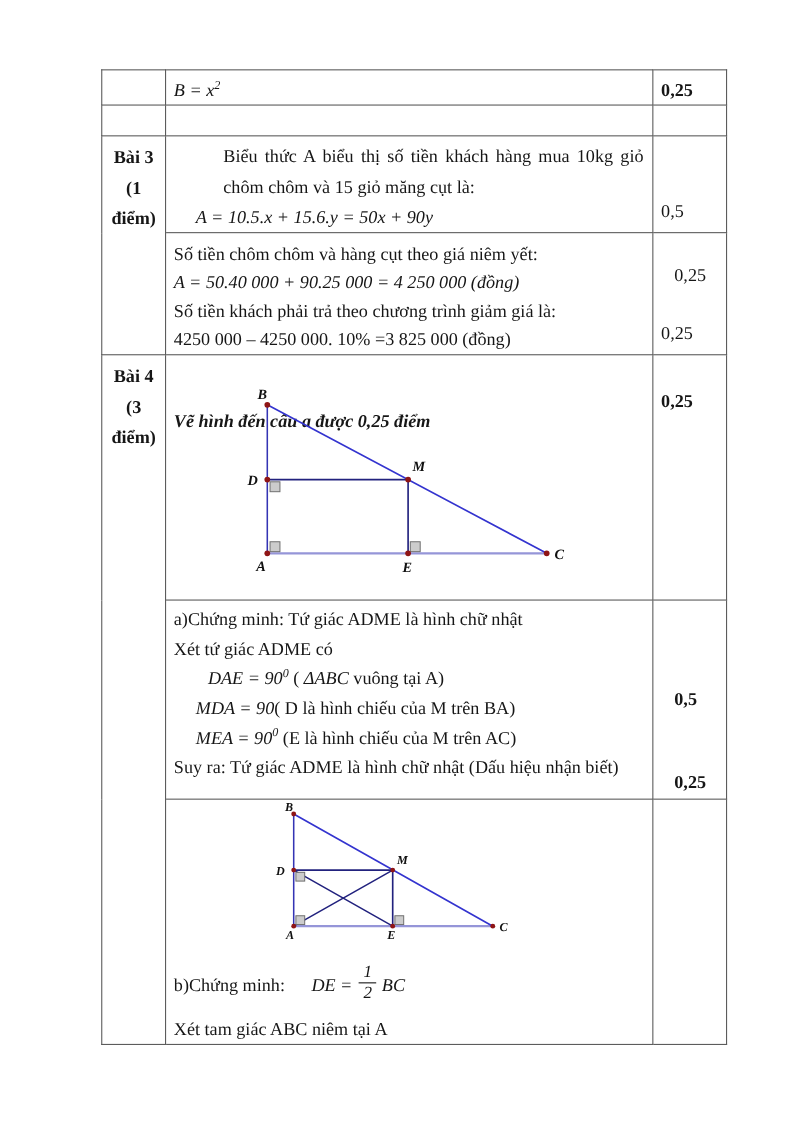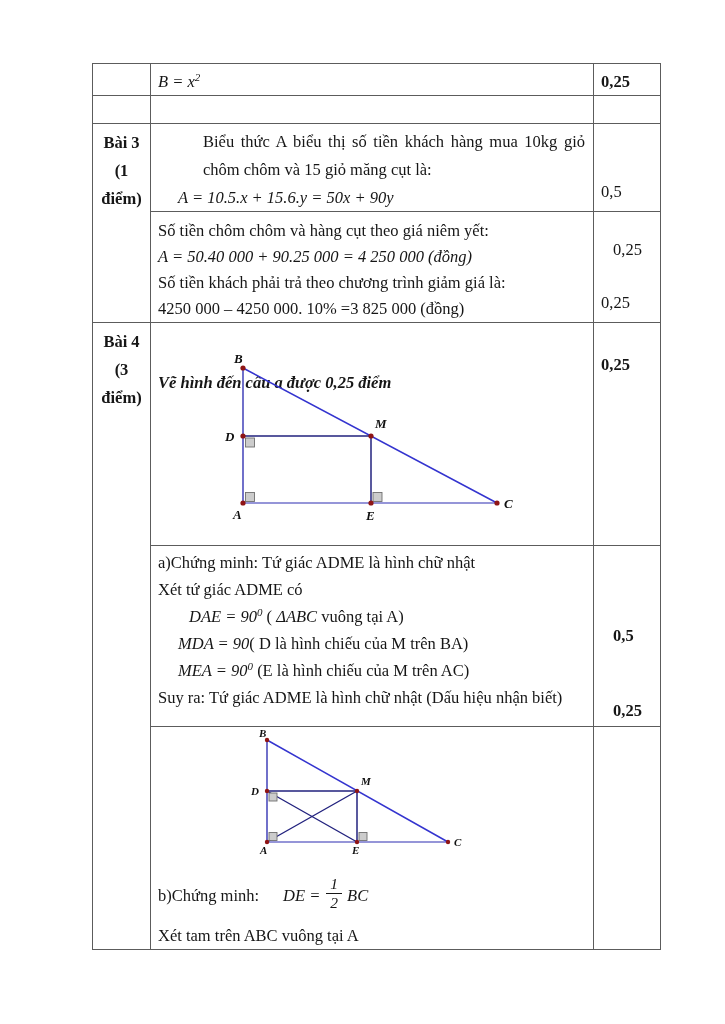--- a/index.html
+++ b/index.html
@@ -210,19 +210,19 @@
       <div class="b-flow">
         <div class="b-line">
           <span>b)Chứng minh:</span>
           <span class="m" style="margin-left:24px">DE =</span>
           <span class="frac">
             <span class="num">1</span>
             <span class="den">2</span>
           </span>
           <span class="m">BC</span>
         </div>
-        <div style="margin-top:5px">Xét tam trên ABC vuông tại A</div>
+        <div style="margin-top:5px">Xét tam giác ABC niêm tại A</div>
       </div>
     </td>
     <td></td>
   </tr>
 </tbody>
   </table>
 
 </body></html>

